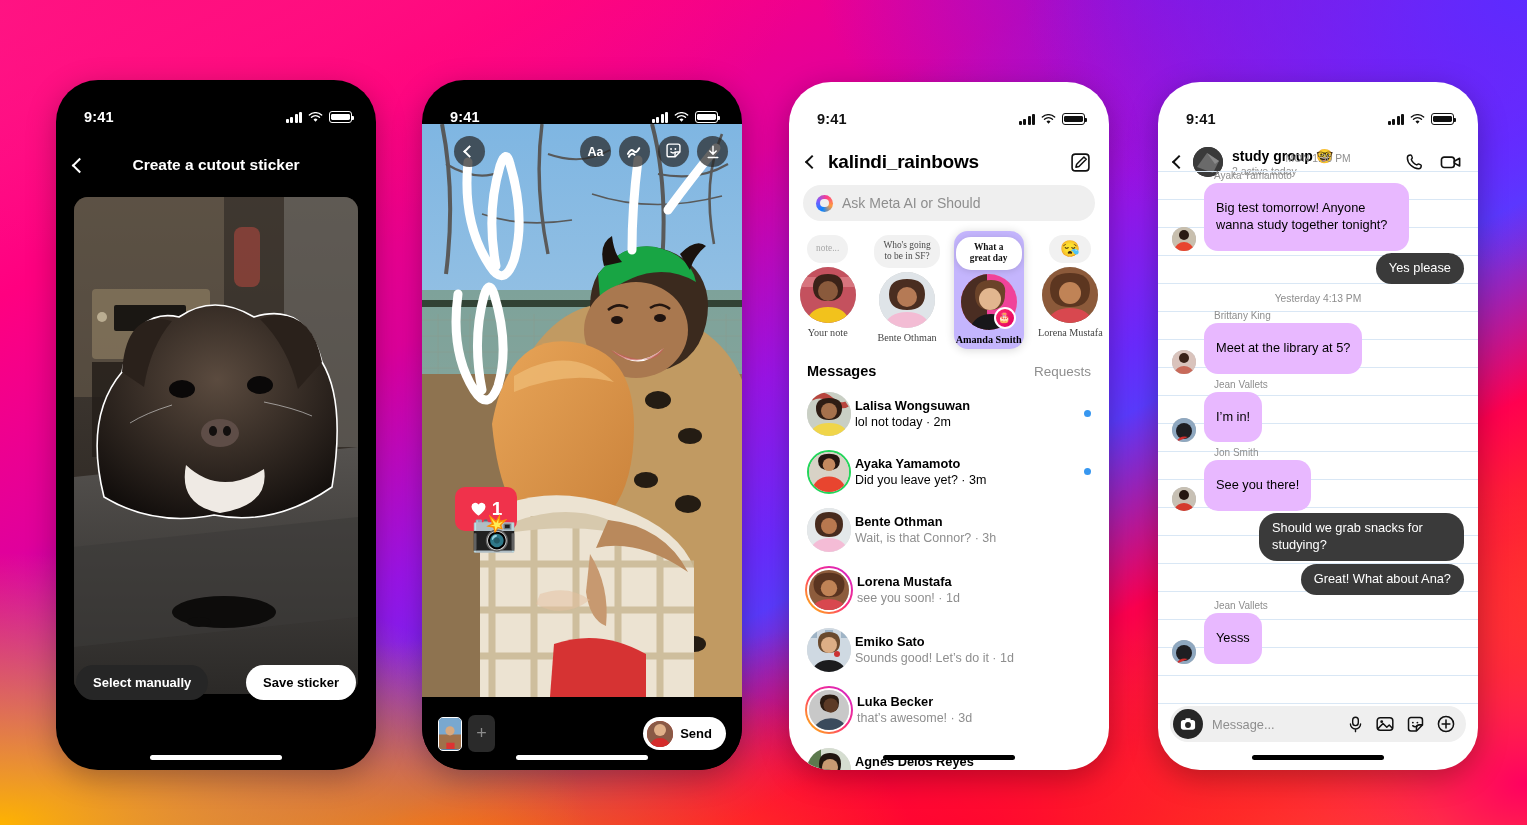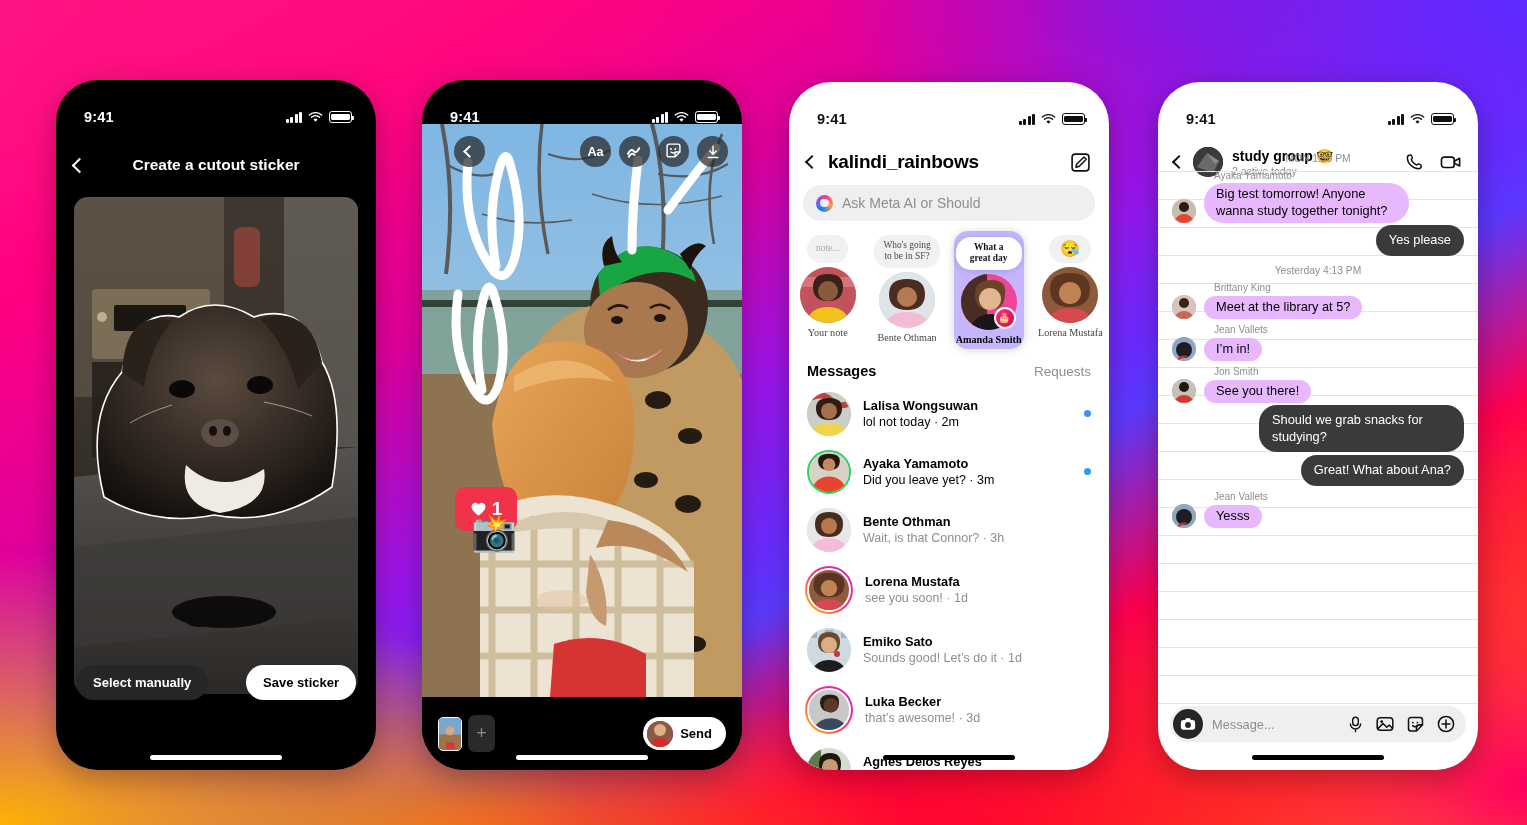--- a/index.html
+++ b/index.html
@@ -110,21 +110,21 @@
   .navatar{width:56px;height:56px;border-radius:50%;margin-top:4px;overflow:hidden;
     position:relative;background:#ccc;}
   .nlabel{font-size:10.2px;color:#444;margin-top:4px;white-space:nowrap;}
   .note.active .nlabel{color:#000;font-weight:700;}
   .cake{position:absolute;right:8px;bottom:20px;width:22px;height:22px;border-radius:50%;
     background:linear-gradient(135deg,#ff2d6f,#e1005f);border:2px solid #fff;
     display:flex;align-items:center;justify-content:center;font-size:10px;}
   .msgbar{display:flex;align-items:baseline;justify-content:space-between;padding:14px 18px 6px;}
   .msgbar b{font-size:14.5px;color:#000;}
   .msgbar span{font-size:13.5px;color:#8e8e8e;}
-  .mrow{display:flex;align-items:center;gap:12px;padding:7px 18px;}
+  .mrow{display:flex;align-items:center;gap:4px;padding:7px 18px;}
   .mav{width:44px;height:44px;border-radius:50%;overflow:hidden;position:relative;
     background:#d9d9d9;flex:0 0 44px;}
   .mav.ringg{border:2px solid #22d65a;}
   .ringwrap{padding:2px;border-radius:50%;
     background:linear-gradient(45deg,#ffc800,#ff2d7a,#cc24d4);flex:0 0 48px;}
   .ringwrap .mav{border:2px solid #fff;width:44px;height:44px;}
   .mtext{flex:1;min-width:0;}
   .mname{font-size:12.8px;font-weight:700;color:#000;line-height:1.35;}
   .mprev{font-size:12.5px;color:#8e8e8e;line-height:1.35;}
   .mrow.unread .mprev{color:#000;font-weight:400;}
@@ -140,21 +140,21 @@
   .hicons{margin-left:auto;display:flex;gap:15px;align-items:center;}
   .chatbg{position:absolute;left:0;right:0;top:62px;bottom:60px;overflow:hidden;
     background:
       repeating-linear-gradient(to bottom, transparent 0 27px, #d9e7f5 27px 28px);}
   .chat{position:absolute;left:0;right:0;top:62px;bottom:60px;padding:0 14px;}
   .tstamp{text-align:center;font-size:10.3px;color:#8e8e8e;margin:9px 0 6px;}
   .sender{font-size:10px;color:#8e8e8e;margin:5px 0 2px 42px;}
   .line{display:flex;align-items:flex-end;gap:8px;margin-bottom:2px;}
   .lav{width:24px;height:24px;border-radius:50%;overflow:hidden;position:relative;
     background:#bbb;flex:0 0 24px;}
-  .bl{background:#e8b8ff;color:#000;border-radius:20px;padding:3px 12px;font-size:12.8px;
+  .bl{background:#e8b8ff;color:#000;border-radius:14px;padding:17px 12px;font-size:12.8px;
     line-height:1.32;max-width:205px;}
   .br{background:#3a3a3a;color:#fff;border-radius:18px;padding:7px 13px;font-size:12.8px;
     line-height:1.32;max-width:205px;margin-left:auto;}
   .rrow{display:flex;margin-bottom:3px;}
   .composer{position:absolute;left:12px;right:12px;bottom:28px;height:36px;border-radius:20px;
     background:#efefef;display:flex;align-items:center;padding:0 11px 0 3px;gap:9px;}
   .camc{width:30px;height:30px;border-radius:50%;background:#262626;display:flex;
     align-items:center;justify-content:center;}
   .composer .ph{color:#8e8e8e;font-size:12.8px;flex:1;}
   .cicons{display:flex;gap:13px;align-items:center;}

